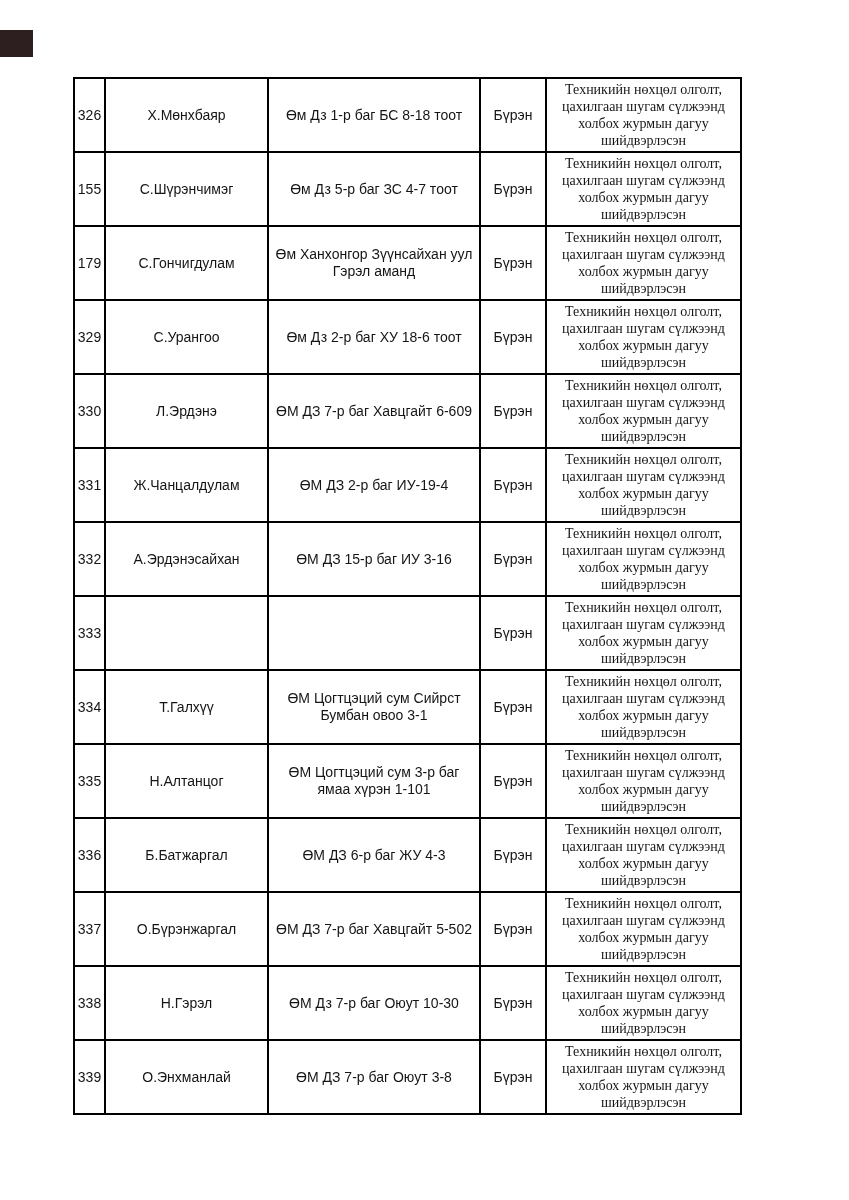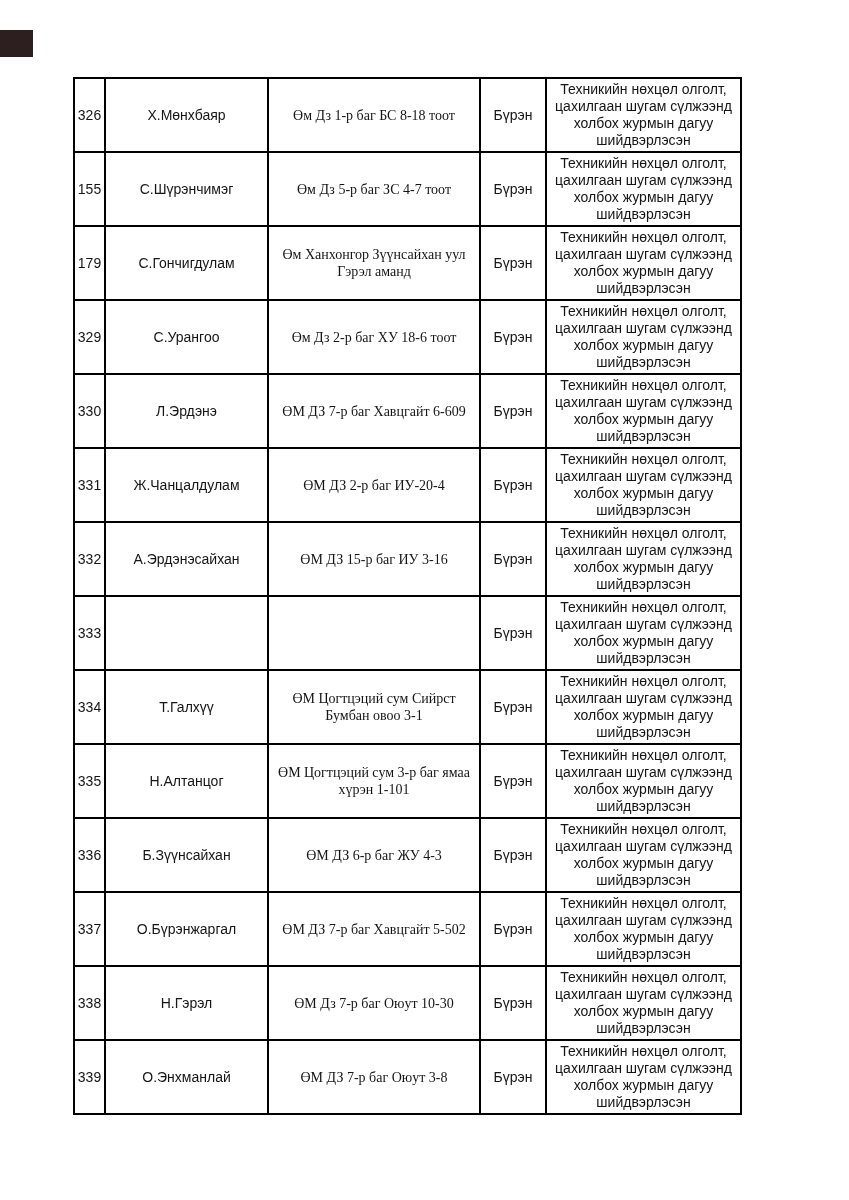--- a/index.html
+++ b/index.html
@@ -36,22 +36,22 @@
     text-align: center;
     font-size: 14px;
     line-height: 17px;
     height: 70px;
     padding: 1px 2px;
     overflow: hidden;
     word-wrap: break-word;
   }
   td.c-no   { padding: 1px 1px; }
   td.c-name { padding: 1px 6px; margin-left: 7px; }
-  td.c-addr { padding: 1px 4px; font-family: Liberation Serif, serif; }
-  td.c-res  { padding: 1px 3px; }
+  td.c-addr { padding: 1px 4px; }
+  td.c-res  { padding: 1px 3px; font-family: Liberation Serif, serif; }
   col.w-no     { width: 31px; }
   col.w-name   { width: 163px; }
   col.w-addr   { width: 212px; }
   col.w-status { width: 66px; }
   col.w-res    { width: 195px; }
 </style>
 </head>
 <body style="background: rgb(255, 255, 255);">
 
 <div class="scan-artifact" style="background: rgb(45, 31, 31);"></div>
@@ -101,21 +101,21 @@
     <td class="c-no">330</td>
     <td class="c-name">Л.Эрдэнэ</td>
     <td class="c-addr">ӨМ ДЗ 7-р баг Хавцгайт 6-609</td>
     <td class="c-status">Бүрэн</td>
     <td class="c-res">Техникийн нөхцөл олголт, цахилгаан шугам сүлжээнд холбох журмын дагуу шийдвэрлэсэн</td>
   </tr>
 
   <tr>
     <td class="c-no">331</td>
     <td class="c-name">Ж.Чанцалдулам</td>
-    <td class="c-addr">ӨМ ДЗ 2-р баг ИУ-20-4</td>
+    <td class="c-addr">ӨМ ДЗ 2-р баг ИУ-19-4</td>
     <td class="c-status">Бүрэн</td>
     <td class="c-res">Техникийн нөхцөл олголт, цахилгаан шугам сүлжээнд холбох журмын дагуу шийдвэрлэсэн</td>
   </tr>
 
   <tr>
     <td class="c-no">332</td>
     <td class="c-name">А.Эрдэнэсайхан</td>
     <td class="c-addr">ӨМ ДЗ 15-р баг ИУ 3-16</td>
     <td class="c-status">Бүрэн</td>
     <td class="c-res">Техникийн нөхцөл олголт, цахилгаан шугам сүлжээнд холбох журмын дагуу шийдвэрлэсэн</td>
@@ -140,21 +140,21 @@
   <tr>
     <td class="c-no">335</td>
     <td class="c-name">Н.Алтанцог</td>
     <td class="c-addr">ӨМ Цогтцэций сум 3-р баг ямаа хүрэн 1-101</td>
     <td class="c-status">Бүрэн</td>
     <td class="c-res">Техникийн нөхцөл олголт, цахилгаан шугам сүлжээнд холбох журмын дагуу шийдвэрлэсэн</td>
   </tr>
 
   <tr>
     <td class="c-no">336</td>
-    <td class="c-name">Б.Зүүнсайхан</td>
+    <td class="c-name">Б.Батжаргал</td>
     <td class="c-addr">ӨМ ДЗ 6-р баг ЖУ 4-3</td>
     <td class="c-status">Бүрэн</td>
     <td class="c-res">Техникийн нөхцөл олголт, цахилгаан шугам сүлжээнд холбох журмын дагуу шийдвэрлэсэн</td>
   </tr>
 
   <tr>
     <td class="c-no">337</td>
     <td class="c-name">О.Бүрэнжаргал</td>
     <td class="c-addr">ӨМ ДЗ 7-р баг Хавцгайт 5-502</td>
     <td class="c-status">Бүрэн</td>

